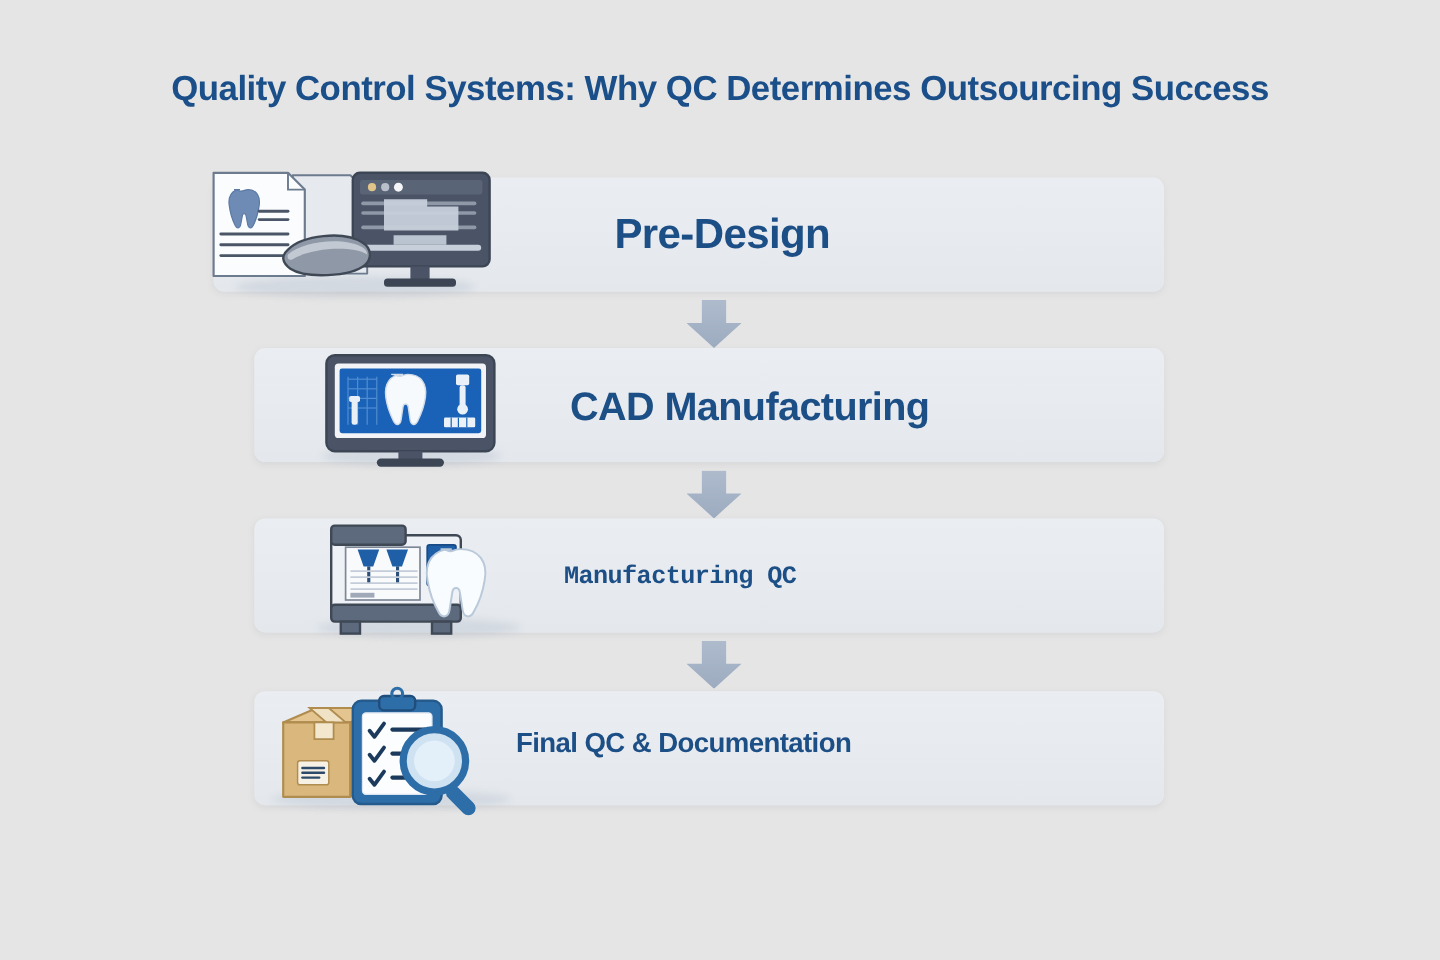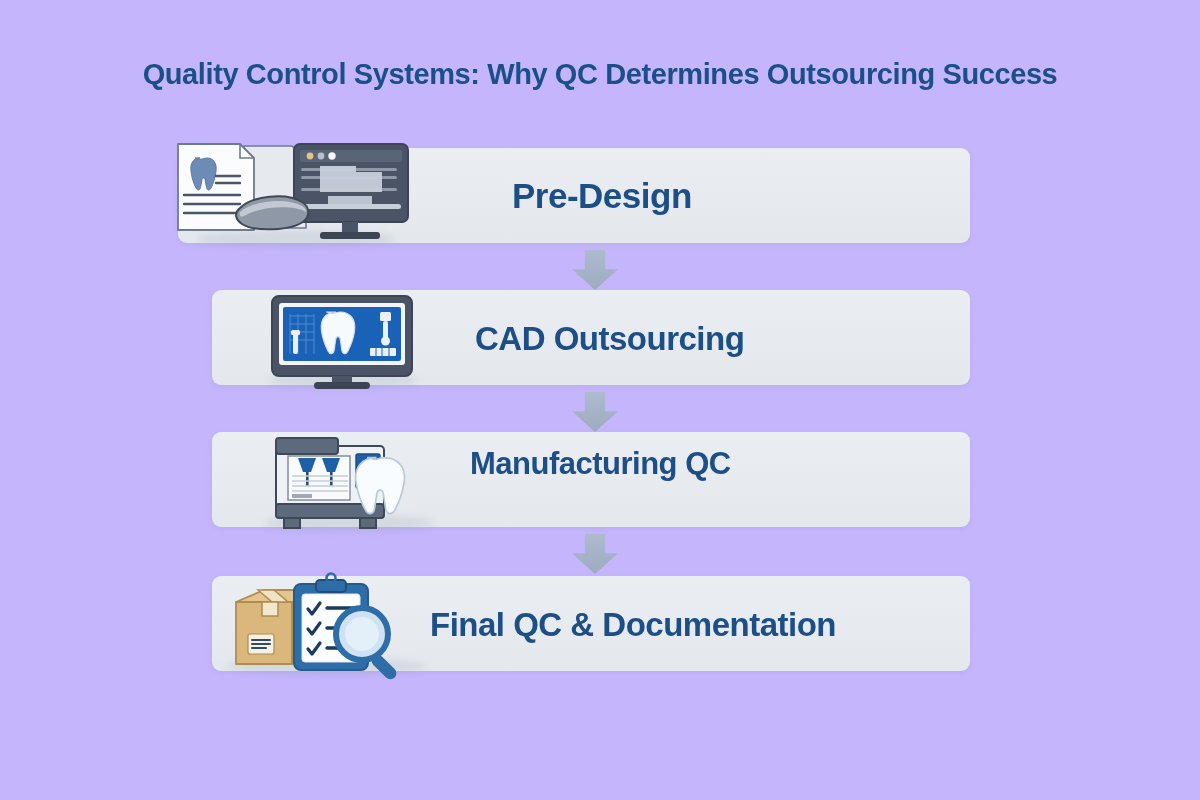--- a/index.html
+++ b/index.html
@@ -5,21 +5,21 @@
   * { box-sizing: border-box; margin: 0; padding: 0; }
   html, body {
     width: 1200px; height: 800px;
     background: #ffffff;
     font-family: "Liberation Sans", sans-serif;
     overflow: hidden;
   }
   .canvas {
     position: relative;
     width: 1200px; height: 800px;
-    background: #c4b5fd;
+    background: #e5e5e5;
   }
   .page-title {
     position: absolute;
     left: 0; top: 58px; width: 1200px;
     text-align: center;
     font-family: "Liberation Sans", sans-serif;
     font-size: 29px;
     font-weight: 700;
     letter-spacing: -0.4px;
     color: #1b4f8a;
@@ -157,21 +157,21 @@
           <line x1="110" y1="56" x2="110" y2="64"></line>
           <line x1="116" y1="56" x2="116" y2="64"></line>
           <line x1="123" y1="56" x2="123" y2="64"></line>
         </g>
 
         <rect x="66" y="84" width="20" height="8" fill="#4a5466"></rect>
         <rect x="48" y="90" width="56" height="7" rx="3.5" fill="#3c4554"></rect>
       </svg>
     </div>
 
-    <div class="step-label" style="left:475px; top:320px; font-size:33px;">CAD Outsourcing</div>
+    <div class="step-label" style="left:475px; top:320px; font-size:33px;">CAD Manufacturing</div>
   </div>
 
   <div class="arrow" style="left:572px; top:392px;"></div>
 
   <div class="step-row">
 
     <div class="step-box" style="left:212px; top:432px; width:758px; height:95px;"></div>
 
     <div class="shadow-ellipse" style="left:264px; top:515px; width:170px; height:16px;"></div>
 
@@ -199,21 +199,21 @@
         <rect x="90" y="20" width="24" height="34" rx="2" fill="#1f5fa8" stroke="#184b85" stroke-width="1.4"></rect>
 
         <rect x="10" y="70" width="108" height="14" rx="3" fill="#5d6a7d" stroke="#3f4855" stroke-width="2"></rect>
         <rect x="18" y="84" width="16" height="10" fill="#5d6a7d" stroke="#3f4855" stroke-width="2"></rect>
         <rect x="94" y="84" width="16" height="10" fill="#5d6a7d" stroke="#3f4855" stroke-width="2"></rect>
 
         <path d="M142 26 c-17 0 -25 12 -22 28 c2 13 6 22 10 29 c3 6 9 5 10 -2 l2.5 -16 c0.8 -5 6 -5 6.8 0 l2.5 16 c1 7 7 8 10 2 c4 -7 8 -16 10 -29 c3 -16 -5 -28 -22 -28 c-5 0 -6 2 -9 2 c-3 0 -4 -2 -9 -2 z" transform="translate(-22,-4) scale(0.92) translate(2,4)" fill="#f9fcfe" stroke="#b9c9da" stroke-width="1.8"></path>
       </svg>
     </div>
 
-    <div class="step-label" style="left:470px; top:446px; font-size:31px;">Manufacturing QC</div>
+    <div class="step-label" style="left:470px; top:470px; font-size:21px;font-family:Liberation Mono, monospace;">Manufacturing QC</div>
   </div>
 
   <div class="arrow" style="left:572px; top:534px;"></div>
 
   <div class="step-row">
 
     <div class="step-box" style="left:212px; top:576px; width:758px; height:95px;"></div>
 
     <div class="shadow-ellipse" style="left:226px; top:658px; width:200px; height:16px;"></div>
 
@@ -249,16 +249,16 @@
           <line x1="99" y1="56" x2="126" y2="56"></line>
           <line x1="99" y1="76" x2="126" y2="76"></line>
         </g>
 
         <circle cx="134" cy="62" r="26" fill="#cfe2f2" stroke="#2e6ea8" stroke-width="6"></circle>
         <circle cx="134" cy="62" r="17" fill="#e3eff9"></circle>
         <rect x="150" y="80" width="12" height="30" rx="6" fill="#2e6ea8" transform="rotate(-45 156 95)"></rect>
       </svg>
     </div>
 
-    <div class="step-label" style="left:430px; top:606px; font-size:33px;">Final QC &amp; Documentation</div>
+    <div class="step-label" style="left:430px; top:606px; font-size:23px;">Final QC &amp; Documentation</div>
   </div>
 
 </div>
 
 </body></html>

